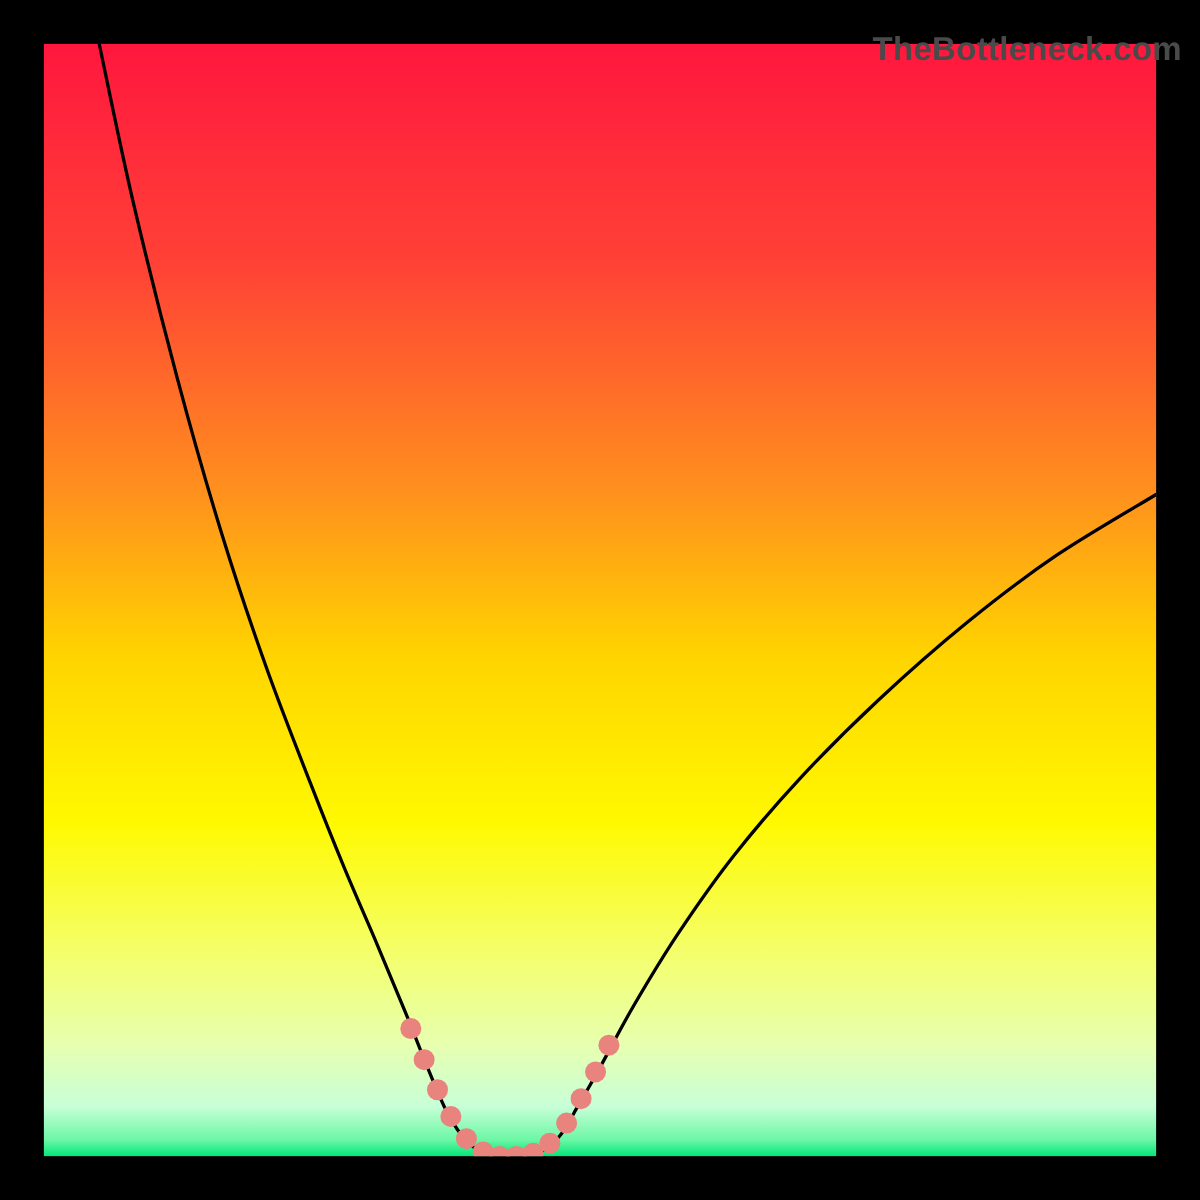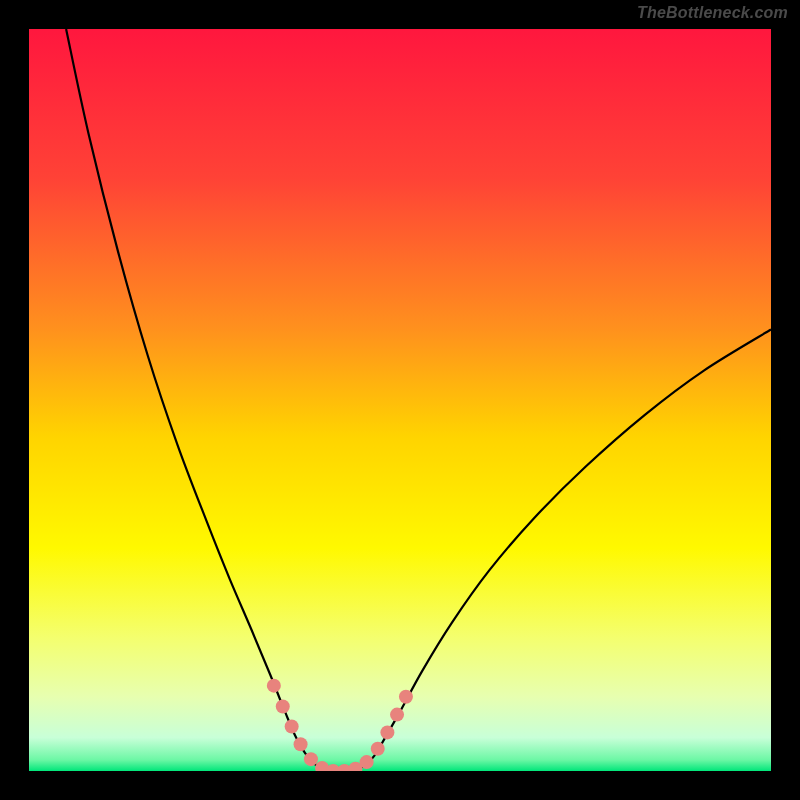--- a/index.html
+++ b/index.html
@@ -14,29 +14,28 @@
   .frame {
     position: absolute;
     left: 29px;
     top: 29px;
     width: 742px;
     height: 742px;
     overflow: hidden;
   }
   .watermark {
     position: absolute;
-    top: 4px;
+    top: 20px;
     right: 12px;
     color: #4a4a4a;
-    font-size: 16px;
+    font-size: 22px;
     font-weight: 600;
     letter-spacing: 0.2px;
     z-index: 10;
     user-select: none;
-    font-style: italic;
   }
   .plot-svg {
     display: block;
     width: 742px;
     height: 742px;
   }
 </style>
 </head>
 <body>
 

